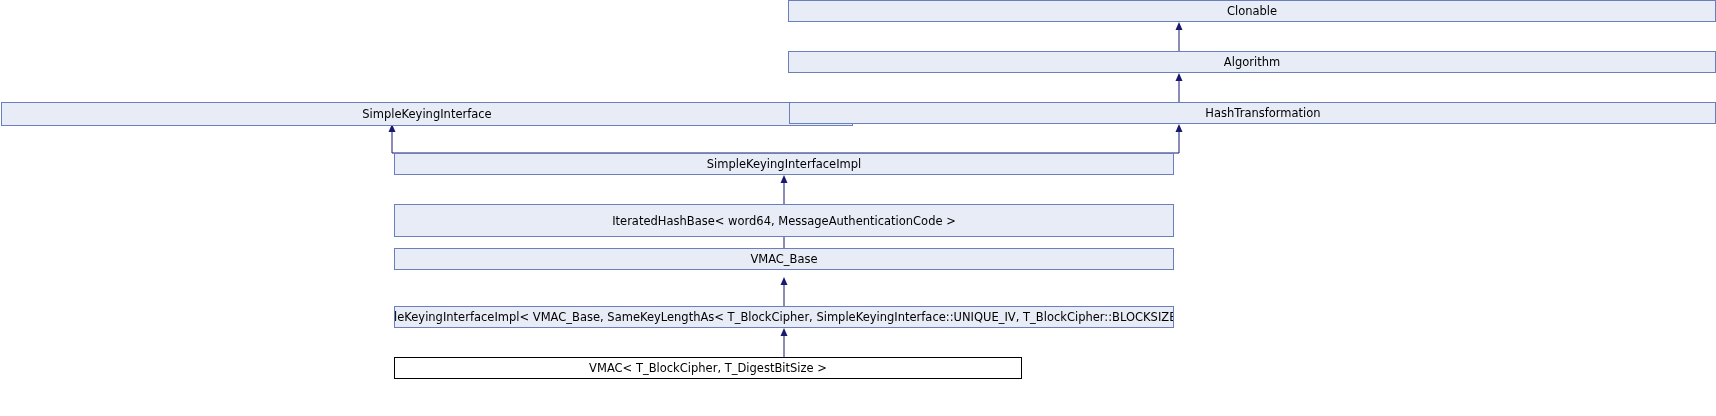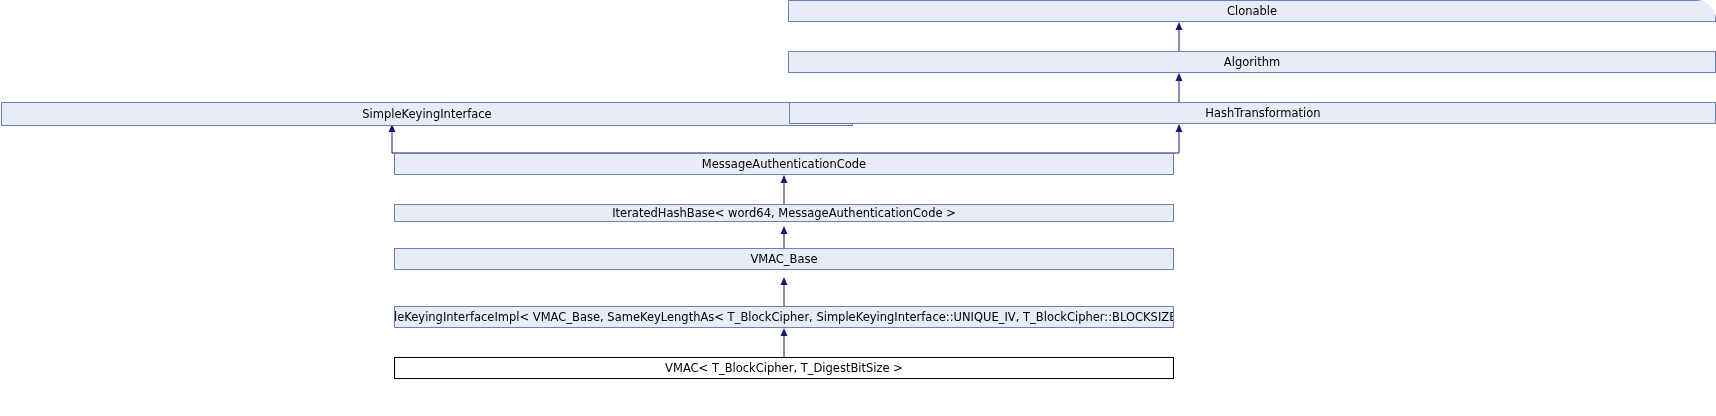--- a/index.html
+++ b/index.html
@@ -10,21 +10,20 @@
   }
   body {
     font-family: "DejaVu Sans", sans-serif;
   }
   #diagram {
     position: relative;
     width: 1716px;
     height: 416px;
     background: #ffffff;
     overflow: hidden;
-    border-radius: 20px;
   }
   #edge-layer {
     position: absolute;
     left: 0;
     top: 0;
     width: 1716px;
     height: 416px;
     pointer-events: none;
   }
   .node {
@@ -95,32 +94,32 @@
 
   <div class="node" style="left: 1px; top: 102px; width: 852px; height: 24px; border-color: rgb(107, 128, 187); background: rgb(232, 236, 246);">
     <span class="node-label">SimpleKeyingInterface</span>
   </div>
 
   <div class="node" style="left: 789px; top: 102px; width: 927px; height: 22px; border-color: rgb(107, 128, 187); background: rgb(232, 236, 246); padding-left: 21px;">
     <span class="node-label">HashTransformation</span>
   </div>
 
   <div class="node" style="left: 394px; top: 153px; width: 780px; height: 22px; border-color: rgb(107, 128, 187); background: rgb(232, 236, 246);">
-    <span class="node-label">MessageAuthenticationCode</span>
+    <span class="node-label">SimpleKeyingInterfaceImpl</span>
   </div>
 
-  <div class="node" style="left: 394px; top: 204px; width: 780px; height: 18px; border-color: rgb(107, 128, 187); background: rgb(232, 236, 246);">
+  <div class="node" style="left: 394px; top: 204px; width: 780px; height: 33px; border-color: rgb(107, 128, 187); background: rgb(232, 236, 246);">
     <span class="node-label">IteratedHashBase&lt; word64, MessageAuthenticationCode &gt;</span>
   </div>
 
   <div class="node" style="left: 394px; top: 248px; width: 780px; height: 22px; border-color: rgb(107, 128, 187); background: rgb(232, 236, 246);">
     <span class="node-label">VMAC_Base</span>
   </div>
 
   <div class="node" style="left: 394px; top: 306px; width: 780px; height: 22px; border-color: rgb(107, 128, 187); background: rgb(232, 236, 246);">
     <span class="node-label">SimpleKeyingInterfaceImpl&lt; VMAC_Base, SameKeyLengthAs&lt; T_BlockCipher, SimpleKeyingInterface::UNIQUE_IV, T_BlockCipher::BLOCKSIZE &gt; &gt;</span>
   </div>
 
-  <div class="node current" style="left: 394px; top: 357px; width: 780px; height: 22px; border-color: rgb(0, 0, 0);">
+  <div class="node current" style="left: 394px; top: 357px; width: 628px; height: 22px; border-color: rgb(0, 0, 0);">
     <span class="node-label">VMAC&lt; T_BlockCipher, T_DigestBitSize &gt;</span>
   </div>
 
 </div>
 
 </body></html>

